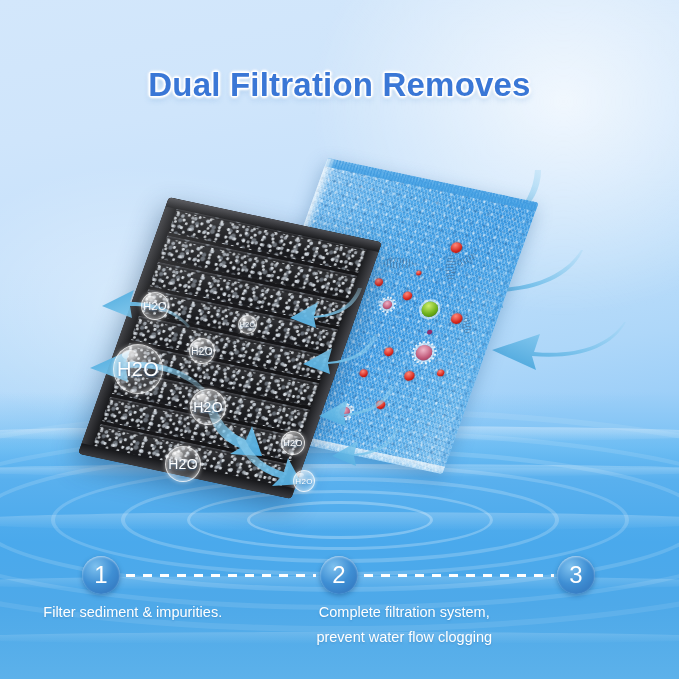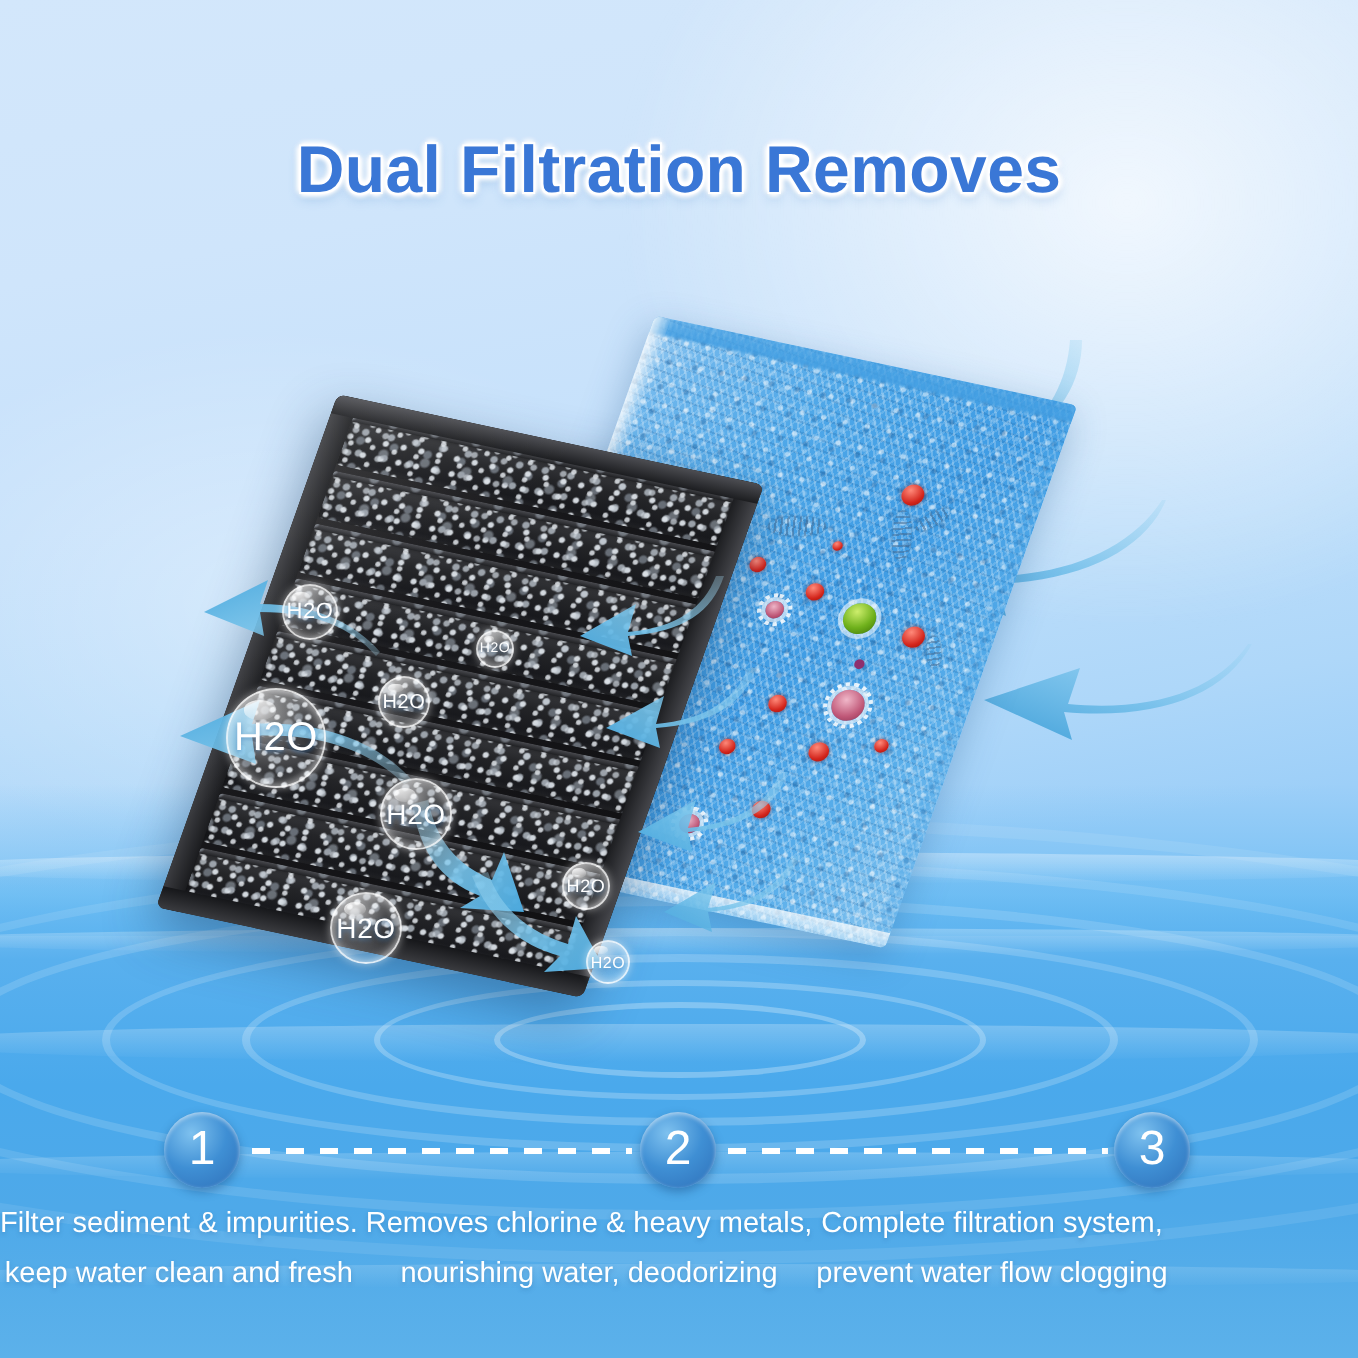--- a/index.html
+++ b/index.html
@@ -421,25 +421,20 @@
       <div class="badge b2">
           <span>2</span>
         </div>
       <div class="badge b3">
           <span>3</span>
         </div>
     </div>
     <div class="captions">
       <div class="cap c1">
         <span>Filter sediment &amp; impurities.</span>
-        <span>keep water clean and fresh</span>
-      </div>
-      <div class="cap c2">
-        <span>Removes chlorine &amp; heavy metals,</span>
-        <span>nourishing water, deodorizing</span>
       </div>
       <div class="cap c3">
         <span>Complete filtration system,</span>
         <span>prevent water flow clogging</span>
       </div>
     </div>
   </div>
 
 </div>
 

